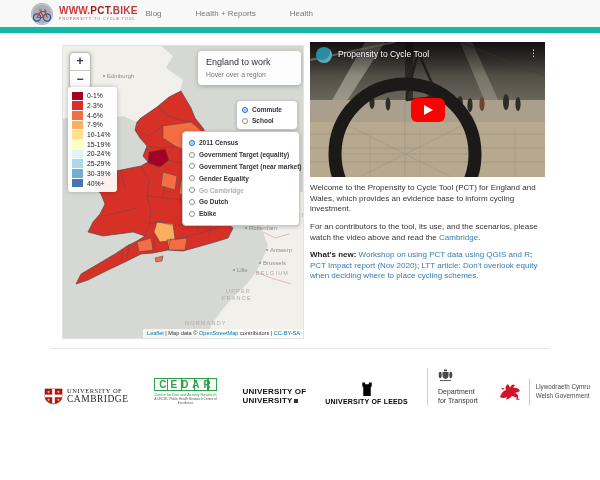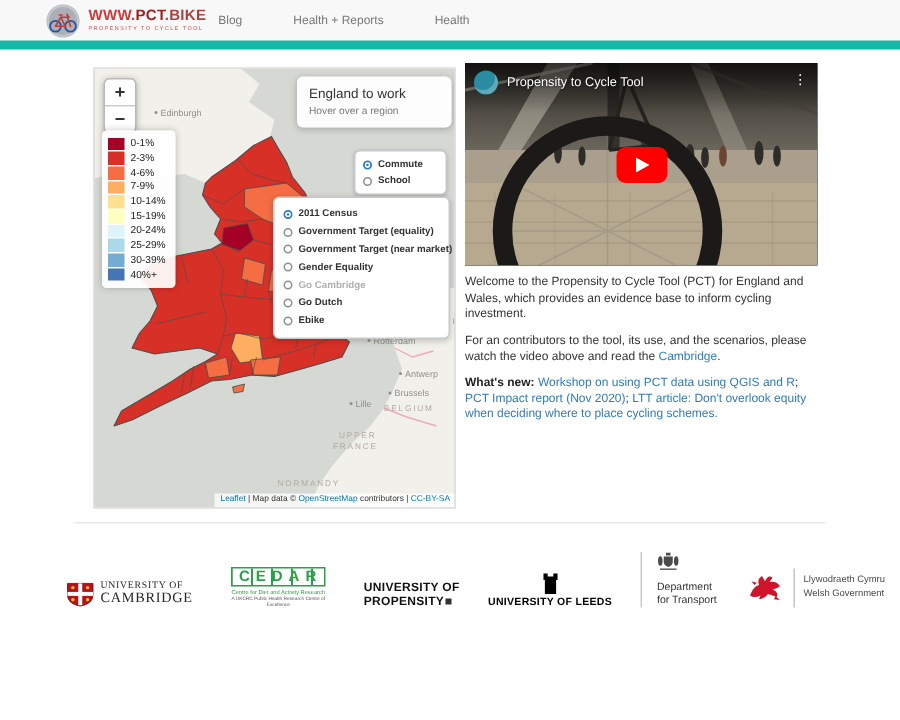--- a/index.html
+++ b/index.html
@@ -356,21 +356,21 @@
     </div>
 
     <div class="flogo lg-cedar">
       <span class="cedar-word">CEDAR</span>
       <div class="cedar-tag">Centre for Diet and Activity Research</div>
       <div class="cedar-sub">A UKCRC Public Health Research Centre of Excellence</div>
     </div>
 
     <div class="flogo lg-wm">
       <div>UNIVERSITY OF</div>
-      <div><span>PROPENSITY</span><span class="wm-sq"></span></div>
+      <div><span>UNIVERSITY</span><span class="wm-sq"></span></div>
     </div>
 
     <div class="flogo lg-leeds">
       <svg width="12" height="15" viewBox="0 0 12 16">
         <path d="M2,16 V6 H1 V1.5 H4 V3.5 H8 V1.5 H11 V6 H10 V16 Z" fill="#000"></path>
       </svg>
       <span class="leeds-name">UNIVERSITY OF LEEDS</span>
     </div>
 
     <div class="flogo lg-dft">

